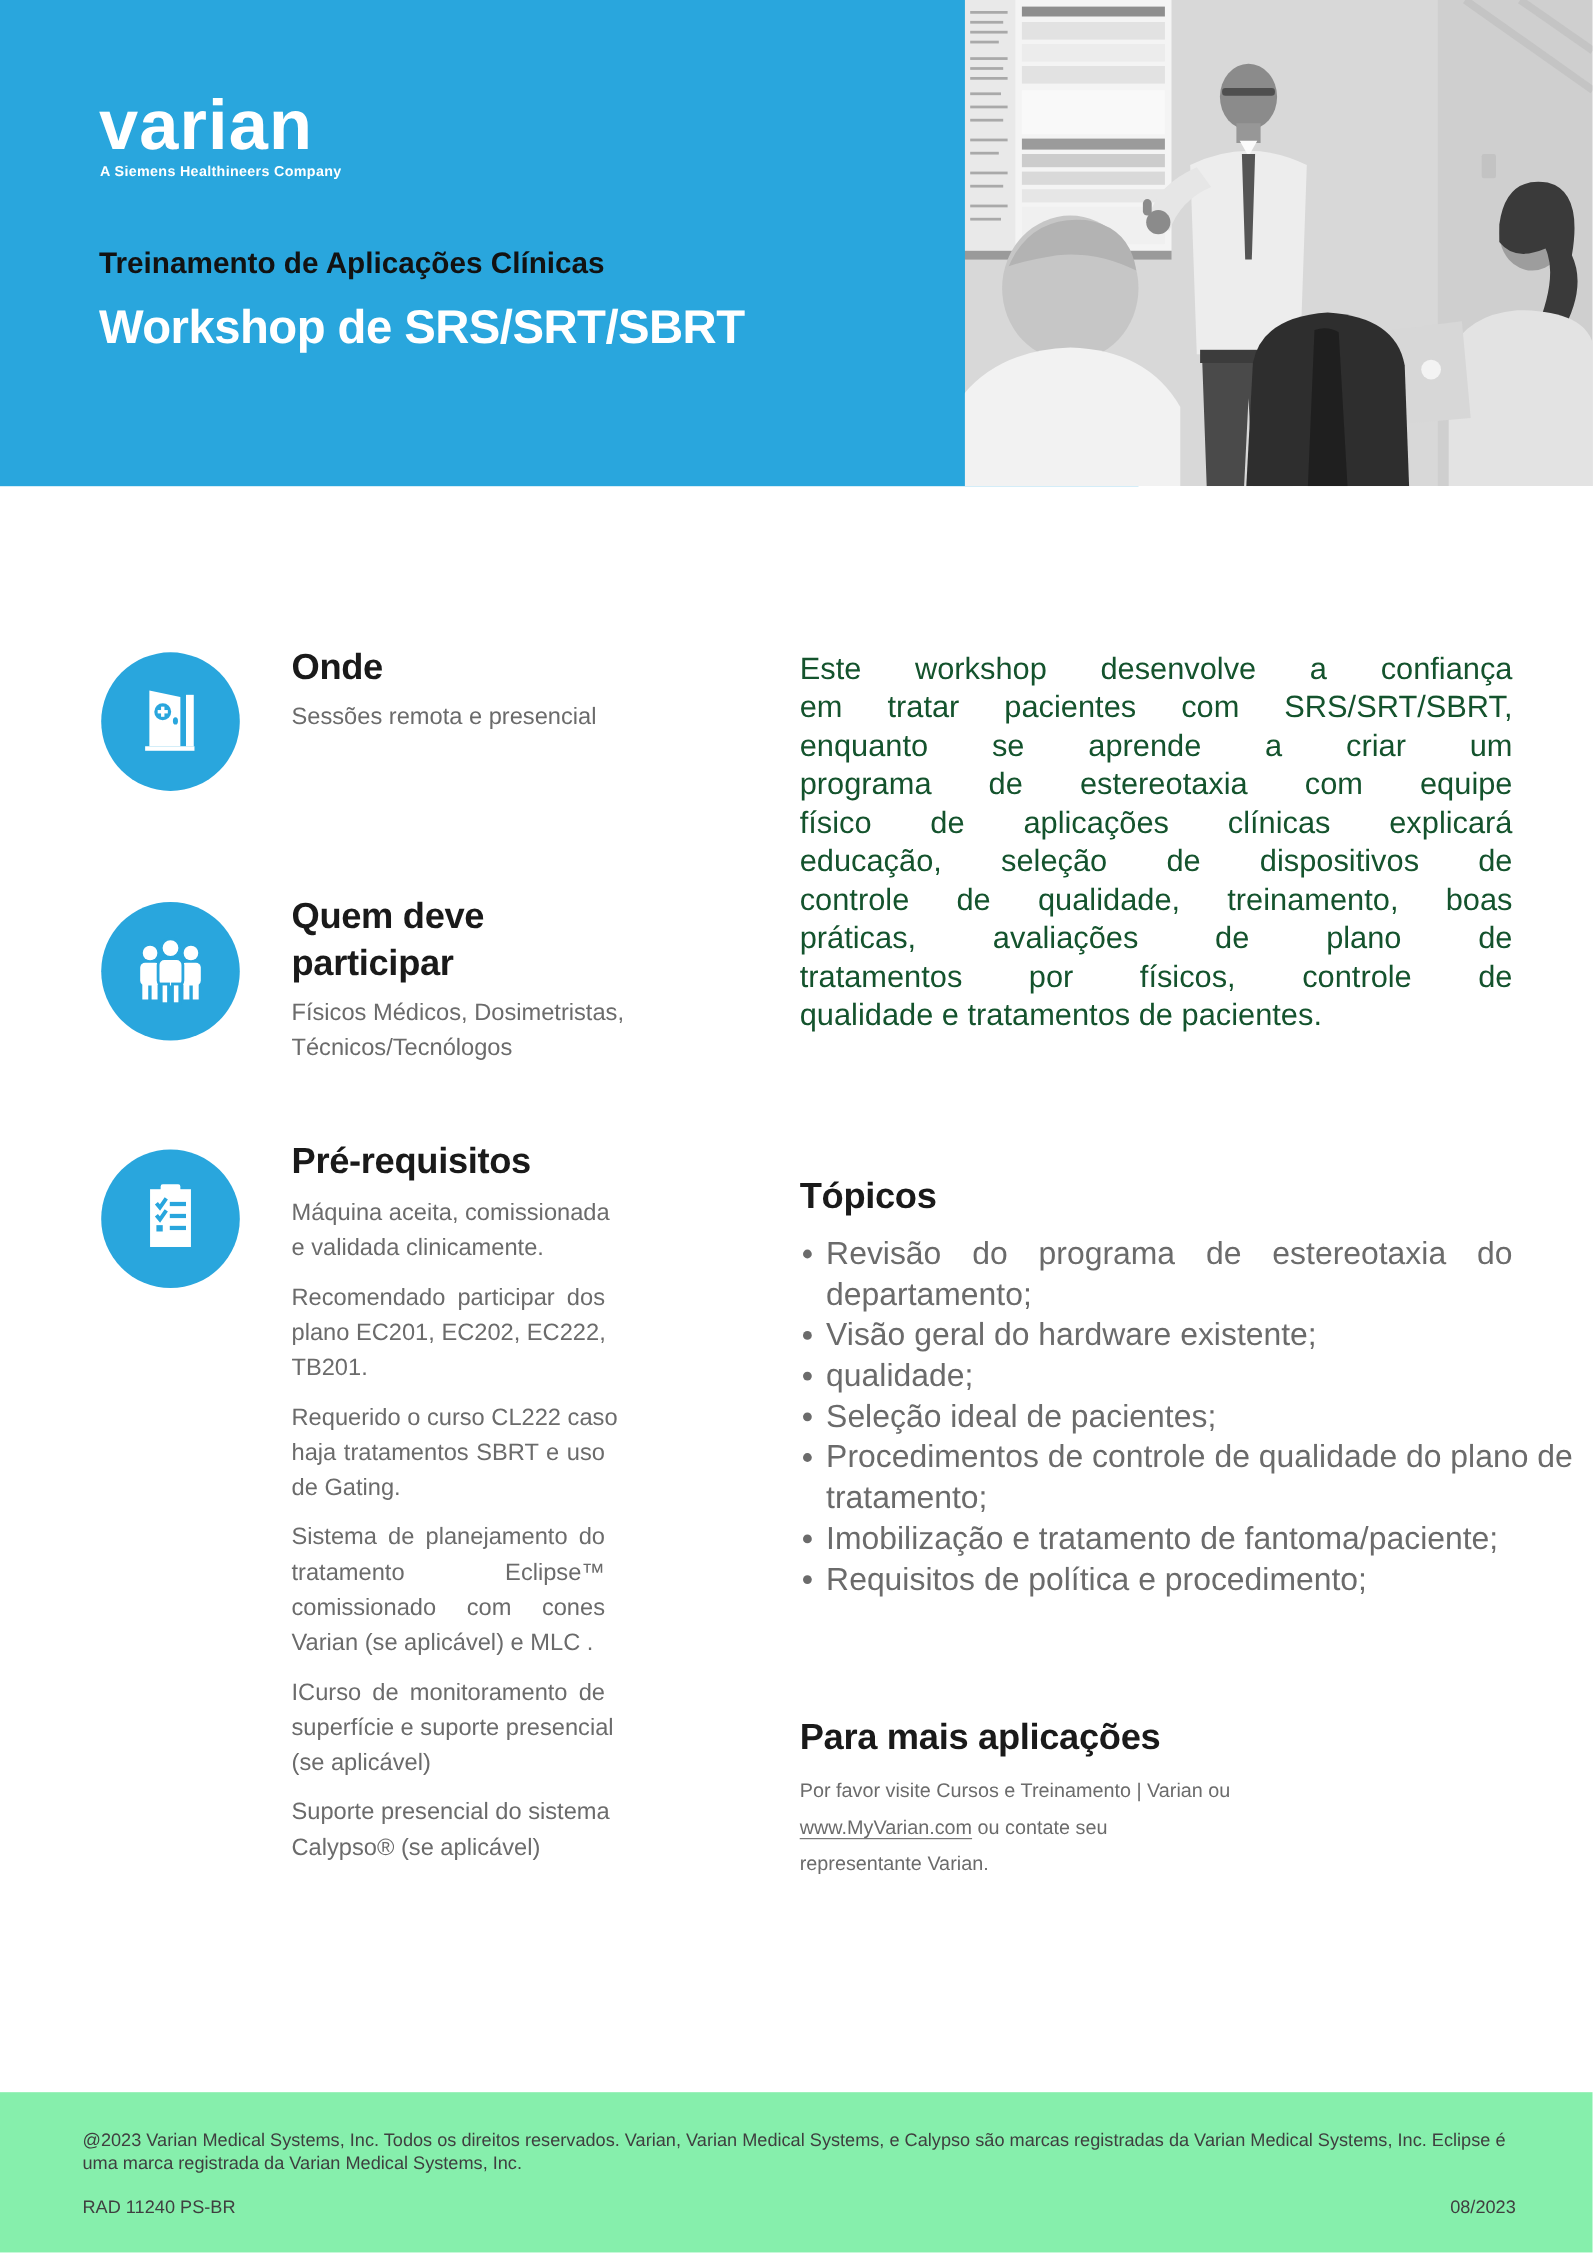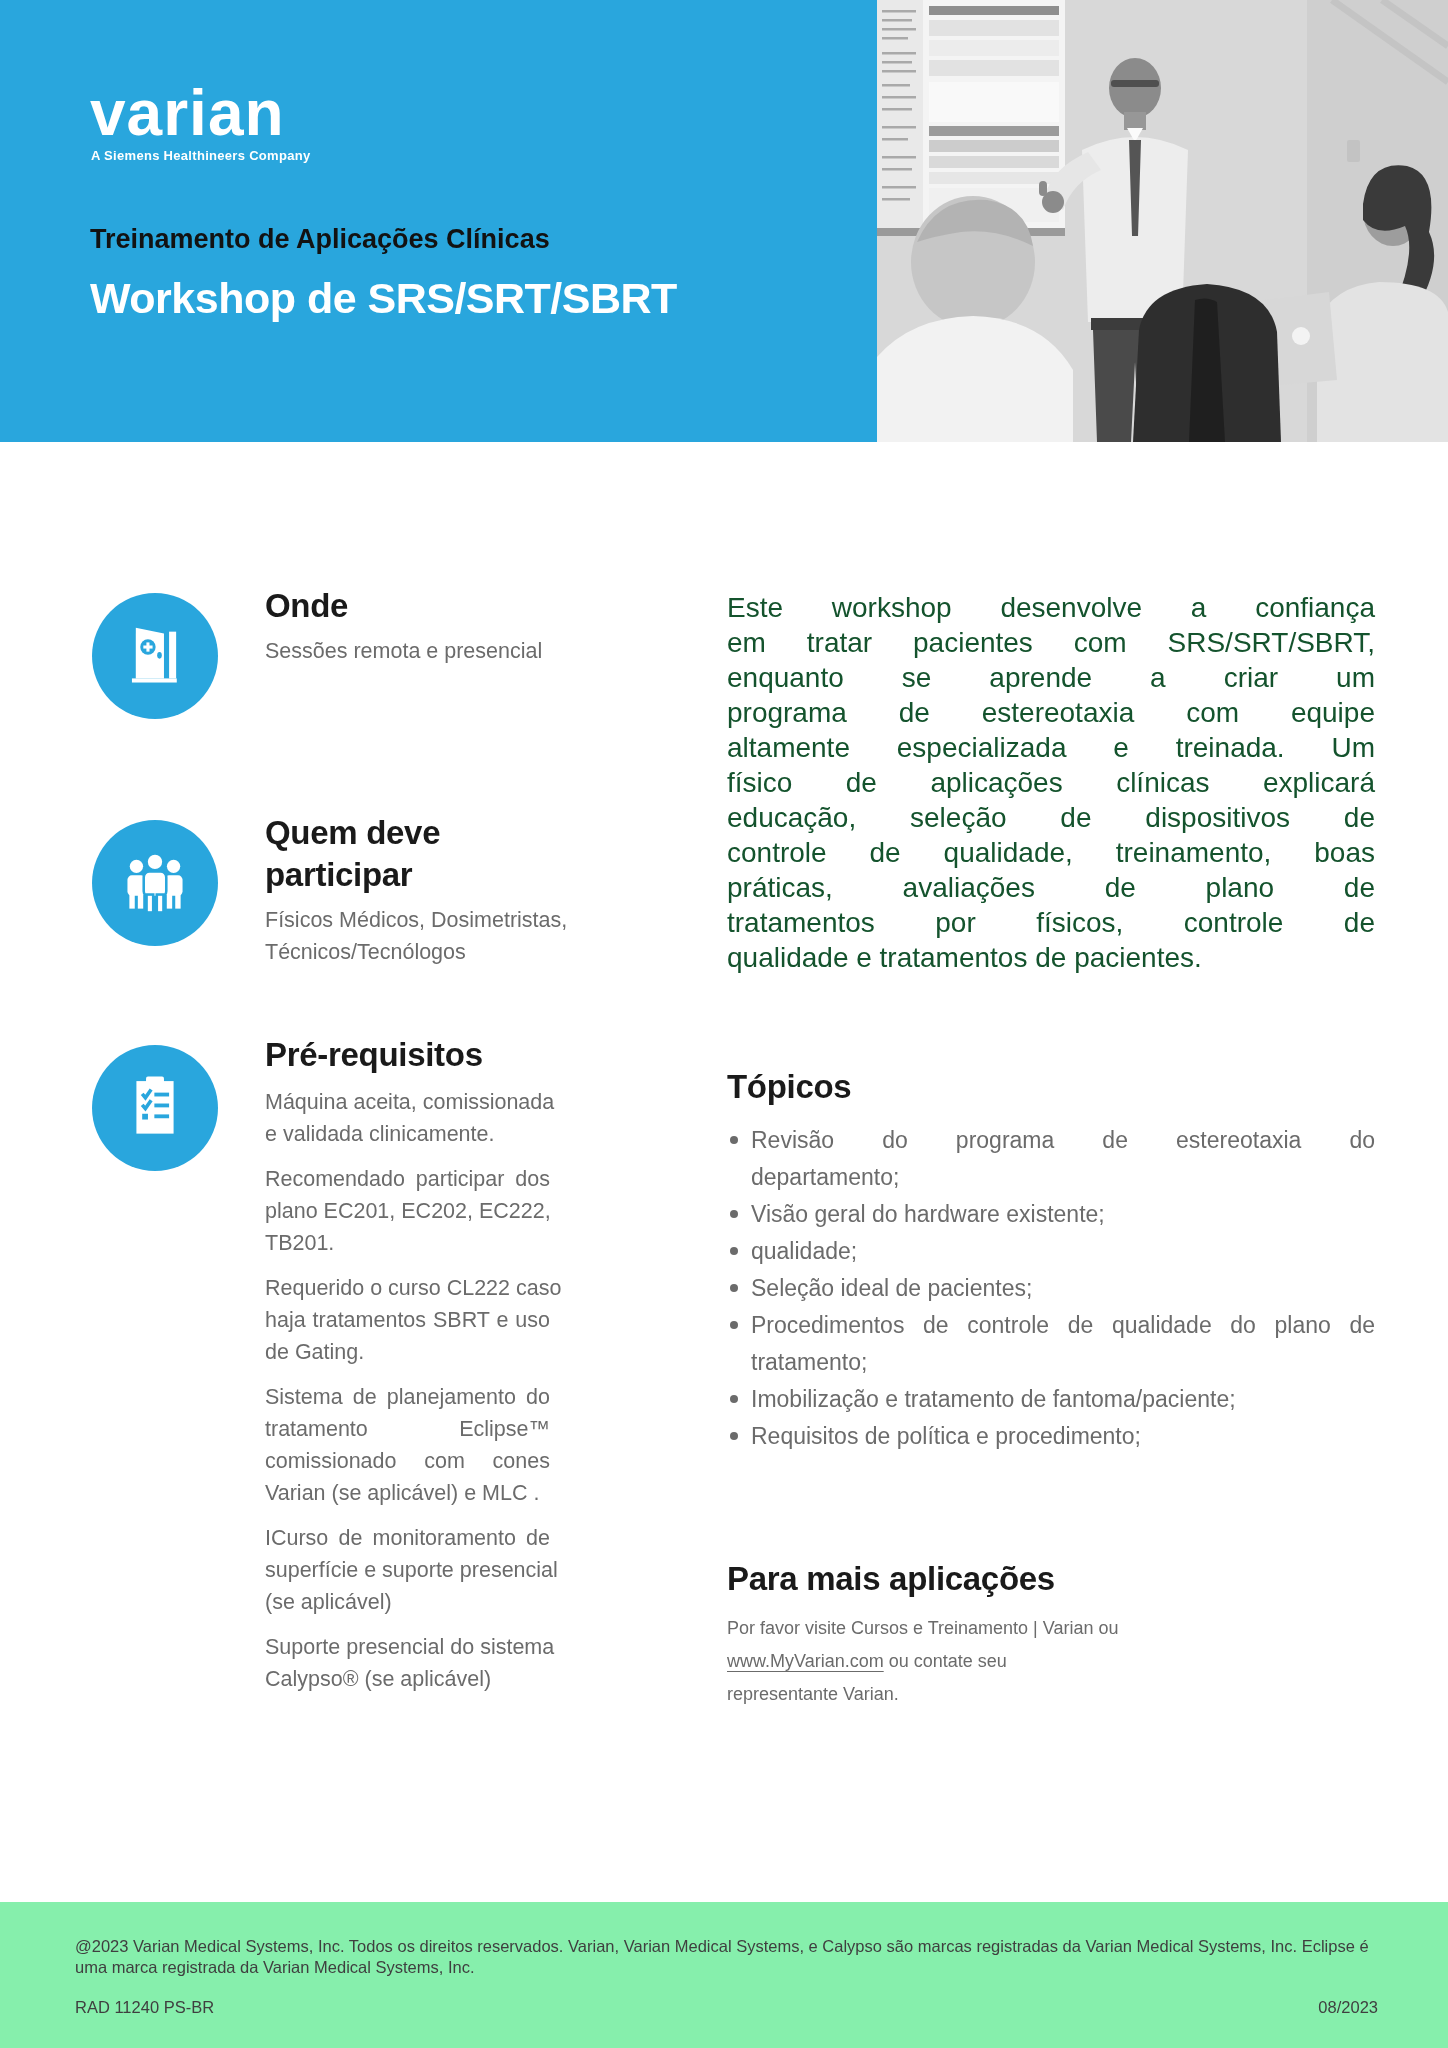--- a/index.html
+++ b/index.html
@@ -24,21 +24,21 @@
   .lbody{margin-top:8px;font-size:21.5px;line-height:32px;color:#6b6b6b;}
   .lpara{margin:0 0 13px 0;font-size:21.5px;line-height:32px;color:#6b6b6b;}
   .jline{text-align:justify;text-align-last:justify;white-space:nowrap;}
   .jlast{text-align-last:left;}
   
   .intro{position:absolute;left:727px;top:590px;width:648px;font-size:28px;line-height:35px;color:#14532d;}
   .topics{position:absolute;left:727px;top:1066px;width:648px;}
   .topic-list{margin-top:14px;}
   .topic-item{display:flex;align-items:flex-start;}
   .bullet{flex:0 0 auto;width:8px;height:8px;border-radius:50%;background:#6b6b6b;margin:14px 13px 0 3px;}
-  .topic-lines{flex:1 1 auto;font-size:23px;line-height:37px;color:#6b6b6b;}
+  .topic-lines{flex:1 1 auto;font-size:29px;line-height:37px;color:#6b6b6b;}
   .moreinfo{position:absolute;left:727px;top:1558px;width:620px;}
   .mi-body{margin-top:12px;font-size:18px;line-height:33px;color:#6b6b6b;}
   .mi-link{text-decoration:underline;text-underline-offset:4px;cursor:pointer;}
   
   .footer{position:absolute;left:0;top:1902px;width:1448px;height:146px;background:#86efac;}
   .copyright{position:absolute;left:75px;top:34px;width:1305px;font-size:16.5px;line-height:21px;color:#3f3f3f;}
   .docid{position:absolute;left:75px;top:96px;font-size:16.5px;color:#3f3f3f;}
   .issuedate{position:absolute;right:70px;top:96px;font-size:16.5px;color:#3f3f3f;}
 </style>
 </head>
@@ -214,21 +214,20 @@
           <div class="jline jlast">Calypso® (se aplicável)</div>
         </div>
     </div>
   </div>
 
   <div class="intro">
       <div class="jline">Este workshop desenvolve a confiança</div>
       <div class="jline">em tratar pacientes com SRS/SRT/SBRT,</div>
       <div class="jline">enquanto se aprende a criar um</div>
       <div class="jline">programa de estereotaxia com equipe</div>
-      <div class="jline">altamente especializada e treinada. Um</div>
       <div class="jline">físico de aplicações clínicas explicará</div>
       <div class="jline">educação, seleção de dispositivos de</div>
       <div class="jline">controle de qualidade, treinamento, boas</div>
       <div class="jline">práticas, avaliações de plano de</div>
       <div class="jline">tratamentos por físicos, controle de</div>
       <div class="jline jlast">qualidade e tratamentos de pacientes.</div>
     </div>
 
   <div class="topics rsec">
     <h2>Tópicos</h2>

